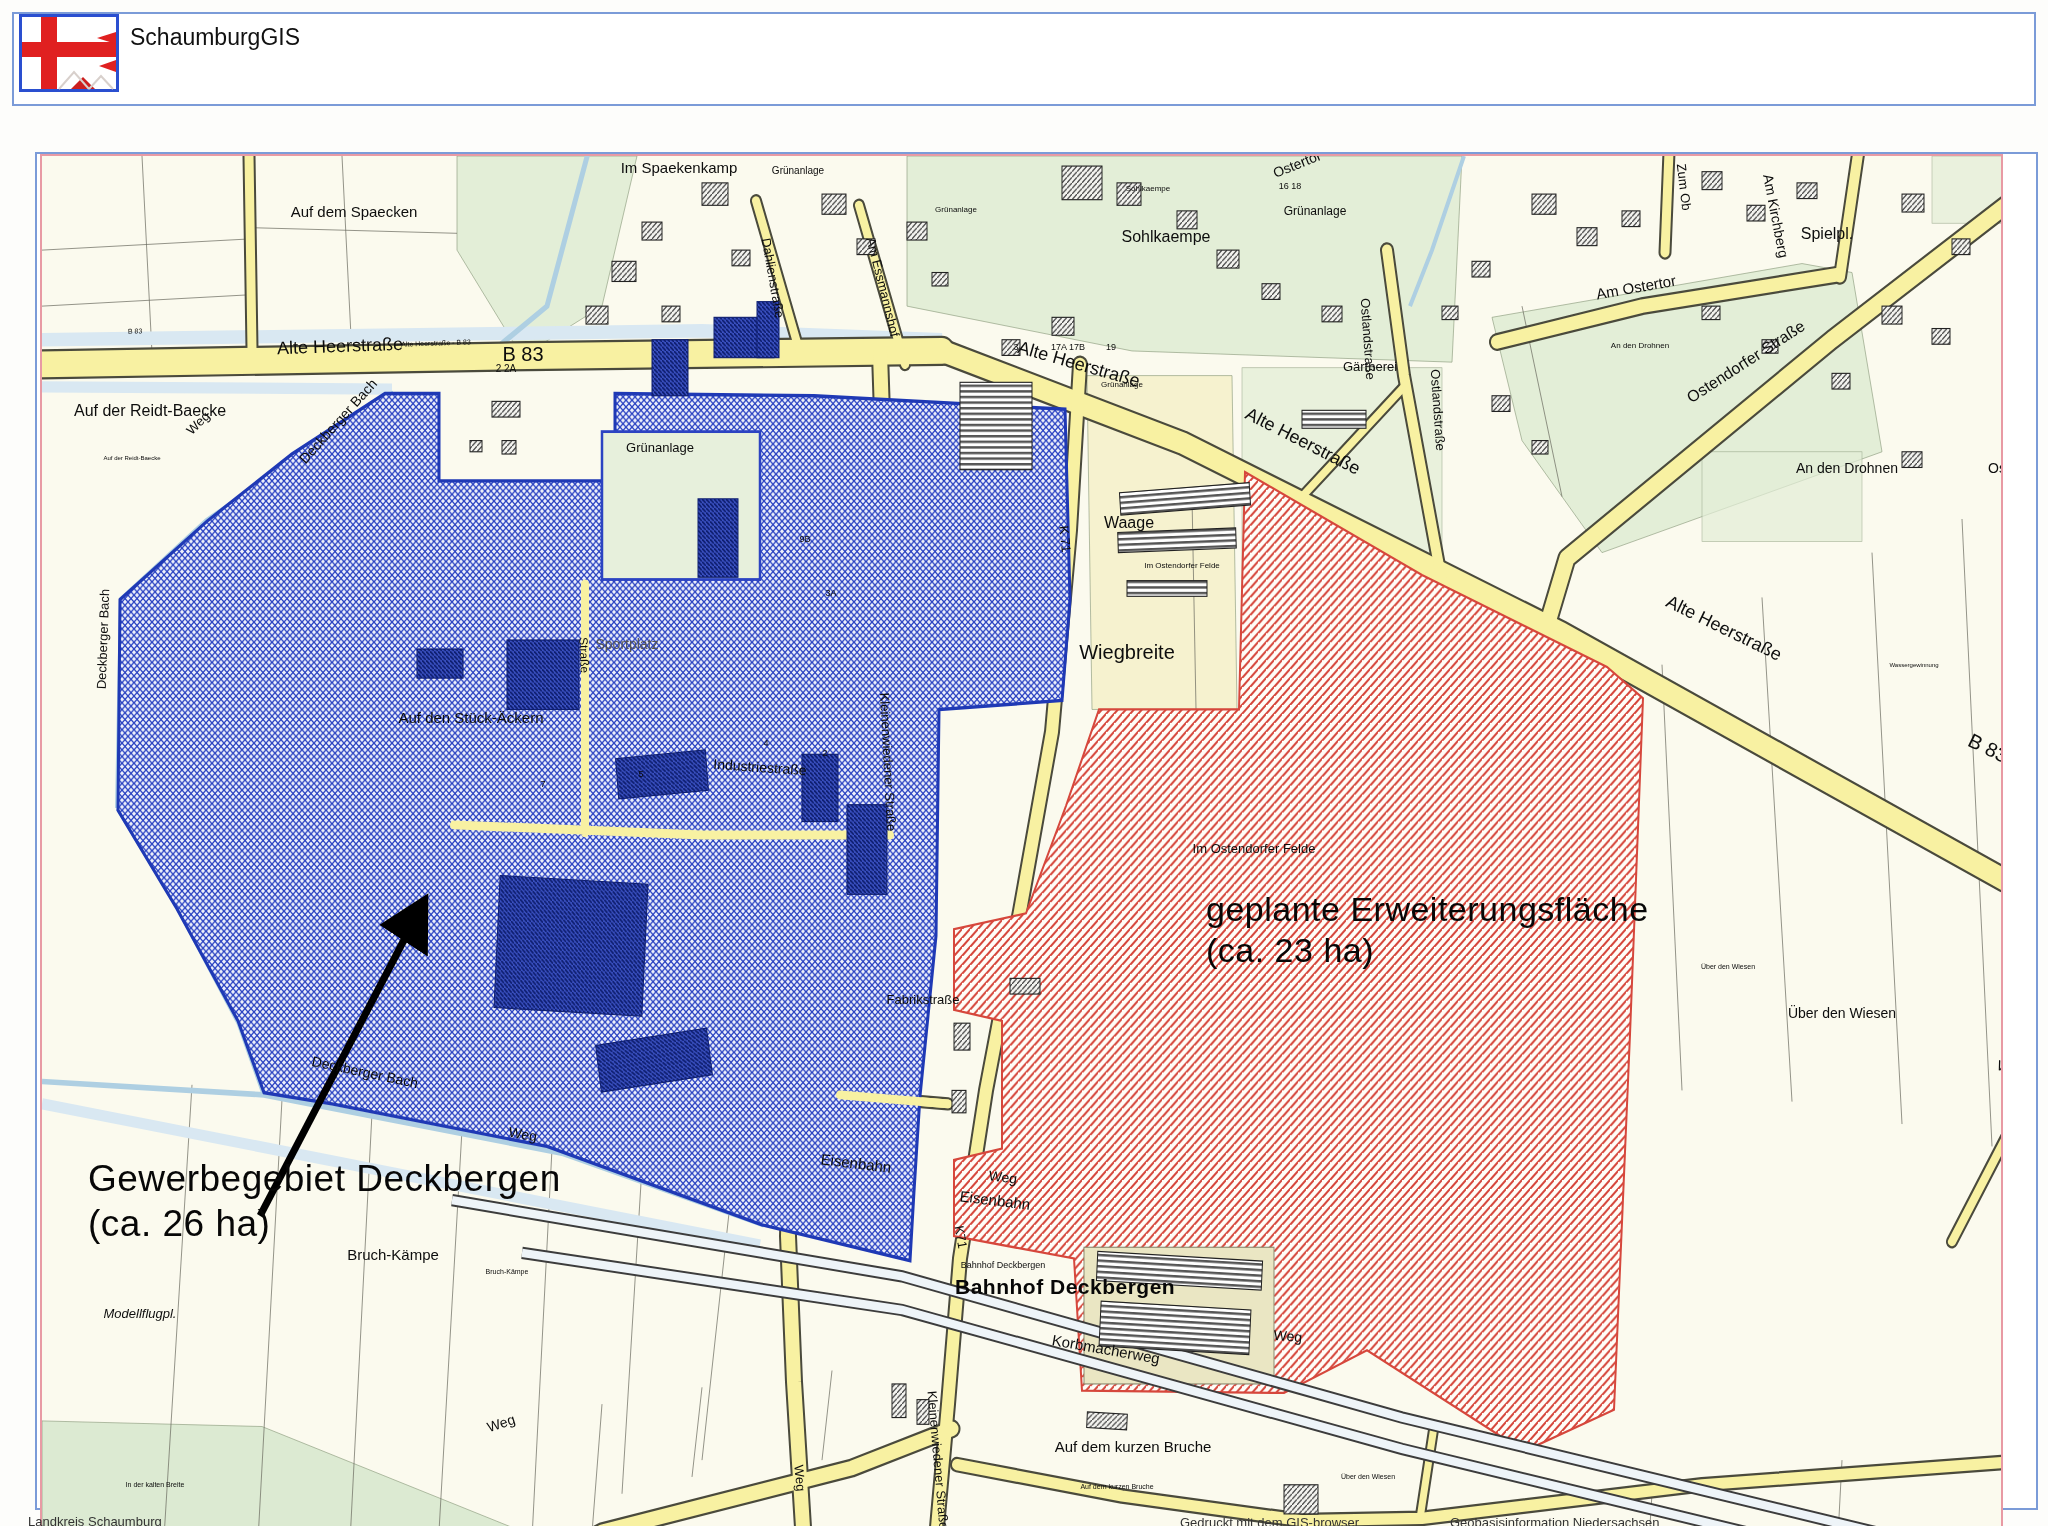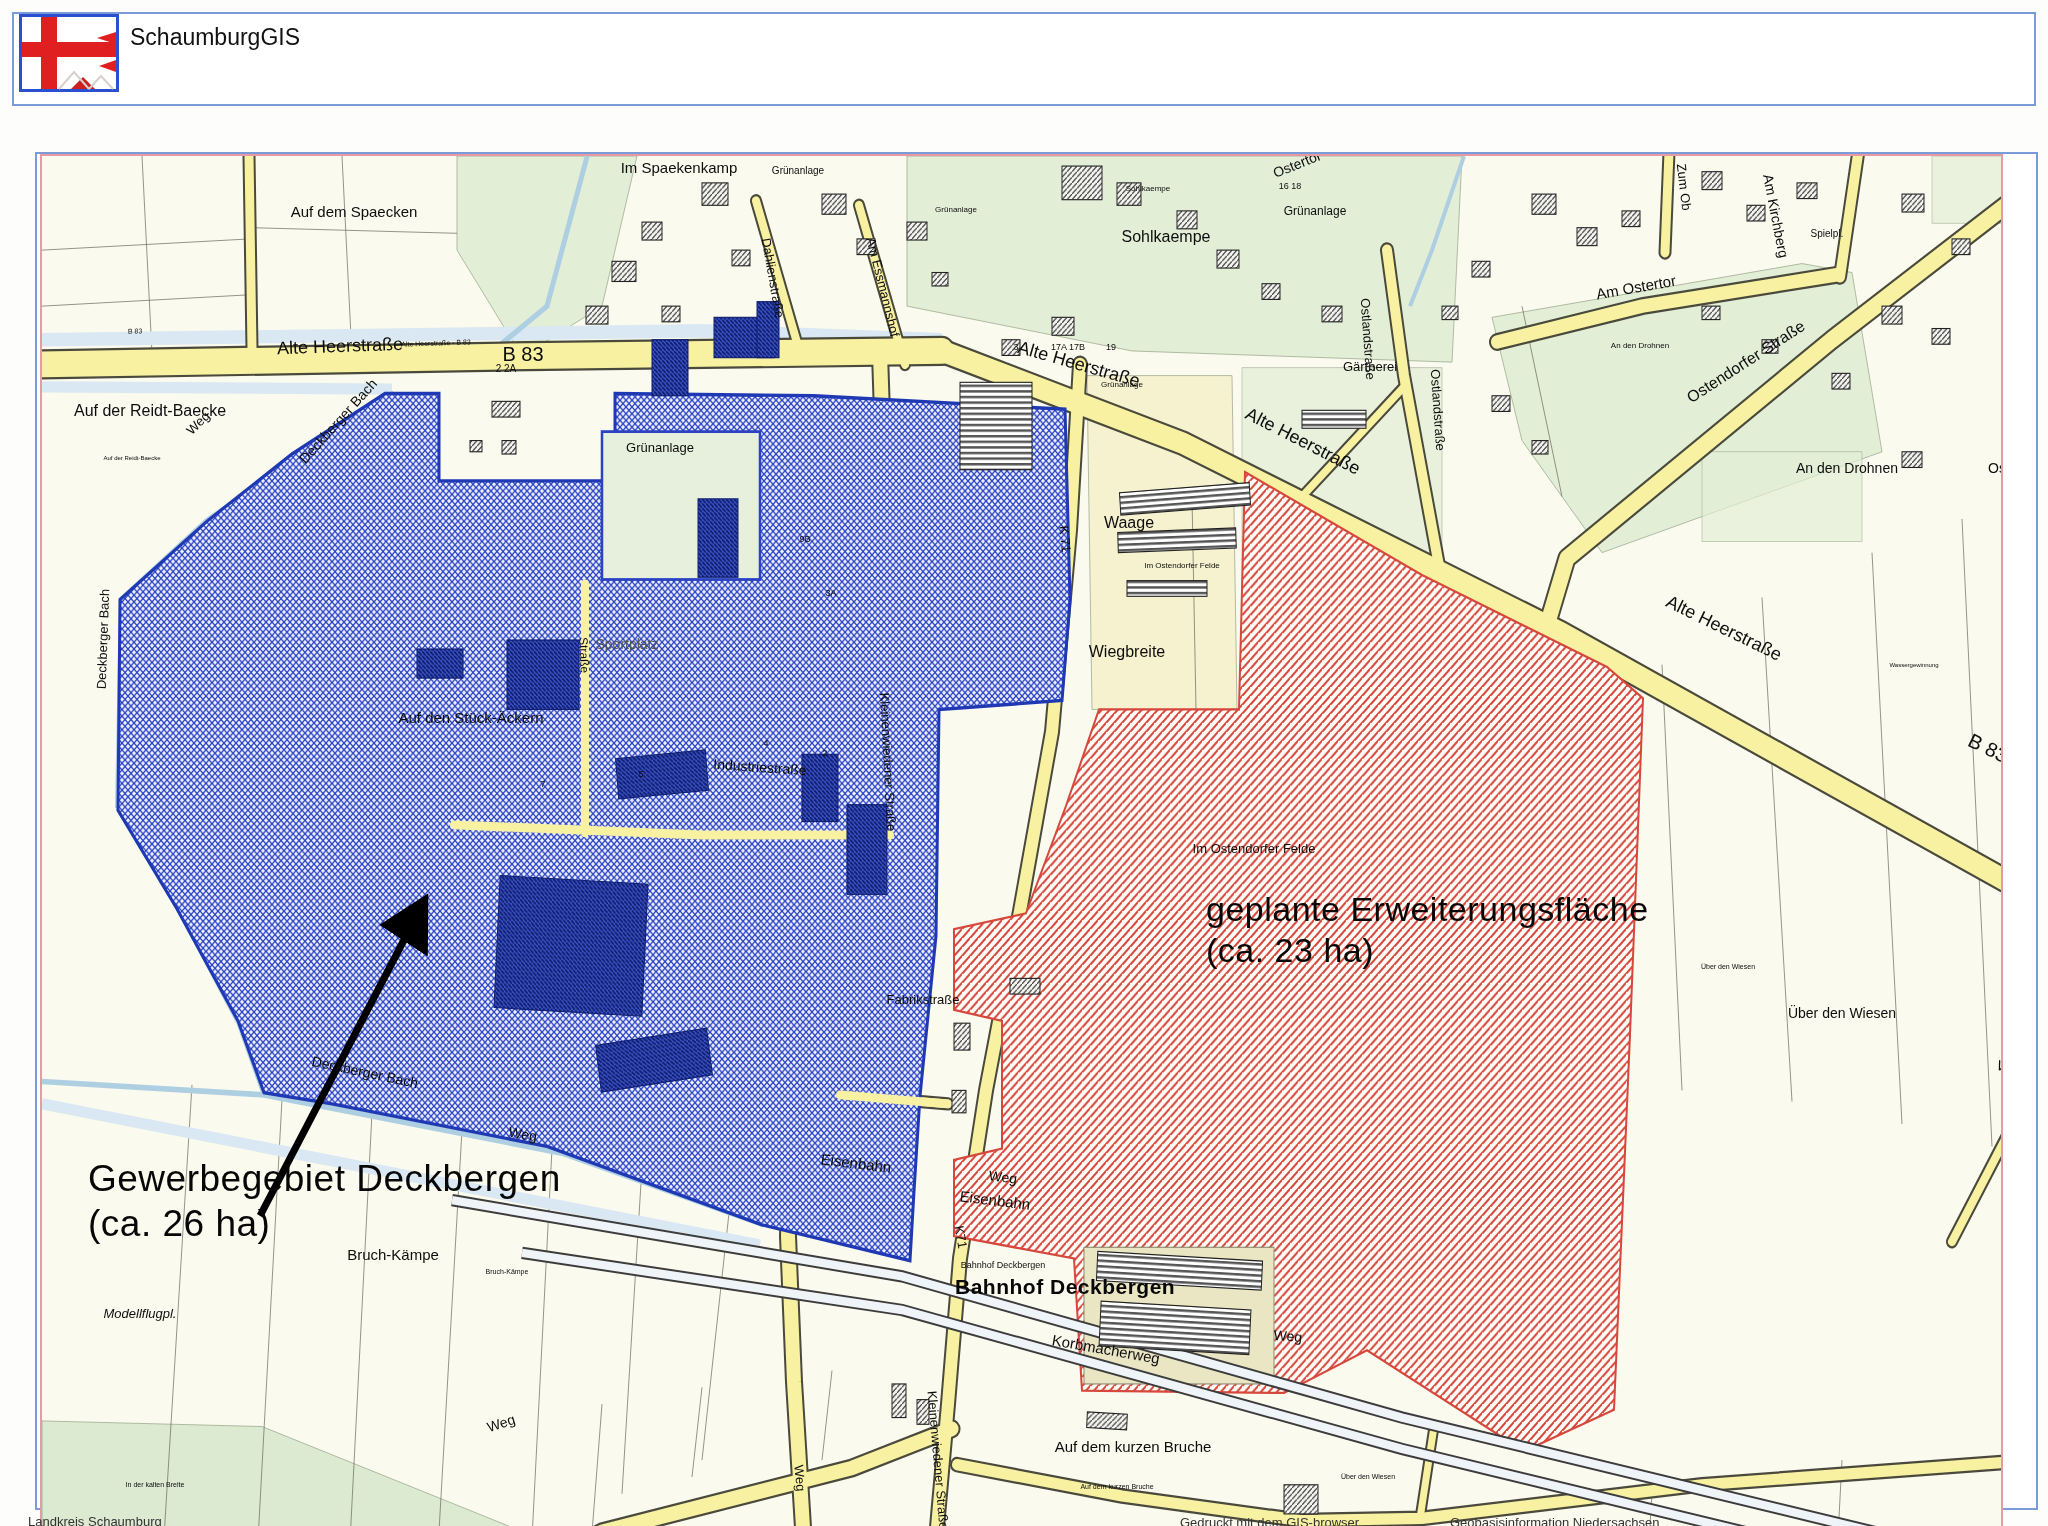--- a/index.html
+++ b/index.html
@@ -271,21 +271,21 @@
         <div class="map-label" style="left: 312px; top: 55px; font-size: 15px; transform: translate(-50%, -50%) rotate(0deg);">Auf dem Spaecken</div>
         <div class="map-label" style="left: 1106px; top: 33px; font-size: 8px; transform: translate(-50%, -50%) rotate(0deg);">Sohlkaempe</div>
         <div class="map-label" style="left: 1124px; top: 81px; font-size: 16px; transform: translate(-50%, -50%) rotate(0deg);">Sohlkaempe</div>
         <div class="map-label" style="left: 1273px; top: 55px; font-size: 12px; transform: translate(-50%, -50%) rotate(0deg);">Grünanlage</div>
         <div class="map-label" style="left: 914px; top: 54px; font-size: 8px; transform: translate(-50%, -50%) rotate(0deg);">Grünanlage</div>
         <div class="map-label" style="left: 1080px; top: 229px; font-size: 8px; transform: translate(-50%, -50%) rotate(0deg);">Grünanlage</div>
         <div class="map-label" style="left: 1255px; top: 8px; font-size: 14px; transform: translate(-50%, -50%) rotate(-22deg);">Ostertor</div>
         <div class="map-label" style="left: 1248px; top: 30px; font-size: 9px; transform: translate(-50%, -50%) rotate(0deg);">16 18</div>
         <div class="map-label" style="left: 1642px; top: 31px; font-size: 13px; transform: translate(-50%, -50%) rotate(83deg);">Zum Ob</div>
         <div class="map-label" style="left: 1734px; top: 60px; font-size: 14px; transform: translate(-50%, -50%) rotate(79deg);">Am Kirchberg</div>
-        <div class="map-label" style="left: 1761px; top: 78px; font-size: 10px; transform: translate(-50%, -50%) rotate(0deg); padding-left: 48px;">Spielpl.</div>
+        <div class="map-label" style="left: 1761px; top: 78px; font-size: 16px; transform: translate(-50%, -50%) rotate(0deg); padding-left: 48px;">Spielpl.</div>
         <div class="map-label" style="left: 1594px; top: 131px; font-size: 15px; transform: translate(-50%, -50%) rotate(-10deg);">Am Ostertor</div>
         <div class="map-label" style="left: 1704px; top: 206px; font-size: 16px; transform: translate(-50%, -50%) rotate(-33deg);">Ostendorfer Straße</div>
         <div class="map-label" style="left: 1598px; top: 190px; font-size: 8px; transform: translate(-50%, -50%) rotate(0deg);">An den Drohnen</div>
         <div class="map-label" style="left: 1805px; top: 312px; font-size: 14px; transform: translate(-50%, -50%) rotate(0deg);">An den Drohnen</div>
         <div class="map-label" style="left: 1955px; top: 312px; font-size: 14px; transform: translate(-50%, -50%) rotate(0deg);">Os</div>
         <div class="map-label" style="left: 731px; top: 122px; font-size: 13px; transform: translate(-50%, -50%) rotate(80deg);">Dahlienstraße</div>
         <div class="map-label" style="left: 841px; top: 131px; font-size: 13px; transform: translate(-50%, -50%) rotate(76deg);">Am Essmannshof</div>
         <div class="map-label" style="left: 1328px; top: 210px; font-size: 13px; transform: translate(-50%, -50%) rotate(0deg);">Gärtnerei</div>
         <div class="map-label" style="left: 93px; top: 175px; font-size: 7px; transform: translate(-50%, -50%) rotate(-2deg);">B 83</div>
         <div class="map-label" style="left: 298px; top: 190px; font-size: 18px; transform: translate(-50%, -50%) rotate(-2deg);">Alte Heerstraße</div>
@@ -295,21 +295,21 @@
         <div class="map-label" style="left: 974px; top: 191px; font-size: 9px; transform: translate(-50%, -50%) rotate(0deg);">3</div>
         <div class="map-label" style="left: 1026px; top: 191px; font-size: 9px; transform: translate(-50%, -50%) rotate(0deg);">17A 17B</div>
         <div class="map-label" style="left: 1069px; top: 191px; font-size: 9px; transform: translate(-50%, -50%) rotate(0deg);">19</div>
         <div class="map-label" style="left: 1037px; top: 208px; font-size: 18px; transform: translate(-50%, -50%) rotate(16deg);">Alte Heerstraße</div>
         <div class="map-label" style="left: 1261px; top: 285px; font-size: 18px; transform: translate(-50%, -50%) rotate(27deg);">Alte Heerstraße</div>
         <div class="map-label" style="left: 1682px; top: 472px; font-size: 18px; transform: translate(-50%, -50%) rotate(26deg);">Alte Heerstraße</div>
         <div class="map-label" style="left: 1946px; top: 592px; font-size: 20px; transform: translate(-50%, -50%) rotate(26deg);">B 83</div>
         <div class="map-label" style="left: 1326px; top: 183px; font-size: 13px; transform: translate(-50%, -50%) rotate(86deg);">Ostlandstraße</div>
         <div class="map-label" style="left: 1396px; top: 254px; font-size: 13px; transform: translate(-50%, -50%) rotate(86deg);">Ostlandstraße</div>
         <div class="map-label" style="left: 1087px; top: 367px; font-size: 16px; transform: translate(-50%, -50%) rotate(0deg);">Waage</div>
-        <div class="map-label" style="left: 1085px; top: 496px; font-size: 16px; transform: translate(-50%, -50%) rotate(0deg);">Wiegbreite</div>
+        <div class="map-label" style="left: 1085px; top: 496px; font-size: 20px; transform: translate(-50%, -50%) rotate(0deg);">Wiegbreite</div>
         <div class="map-label" style="left: 1023px; top: 383px; font-size: 13px; transform: translate(-50%, -50%) rotate(84deg);">K 71</div>
         <div class="map-label" style="left: 1140px; top: 410px; font-size: 8px; transform: translate(-50%, -50%) rotate(0deg);">Im Ostendorfer Felde</div>
         <div class="map-label" style="left: 1212px; top: 692px; font-size: 13px; transform: translate(-50%, -50%) rotate(0deg);">Im Ostendorfer Felde</div>
         <div class="map-label" style="left: 542px; top: 499px; font-size: 12px; transform: translate(-50%, -50%) rotate(88deg);">Straße</div>
         <div class="map-label" style="left: 718px; top: 611px; font-size: 14px; transform: translate(-50%, -50%) rotate(4deg);">Industriestraße</div>
         <div class="map-label" style="left: 585px; top: 488px; font-size: 14px; color: rgb(85, 85, 85); transform: translate(-50%, -50%) rotate(0deg);">Sportplatz</div>
         <div class="map-label" style="left: 429px; top: 561px; font-size: 15px; transform: translate(-50%, -50%) rotate(0deg);">Auf den Stück-Äckern</div>
         <div class="map-label" style="left: 618px; top: 291px; font-size: 13px; transform: translate(-50%, -50%) rotate(0deg);">Grünanlage</div>
         <div class="map-label" style="left: 763px; top: 383px; font-size: 9px; transform: translate(-50%, -50%) rotate(0deg);">9B</div>
         <div class="map-label" style="left: 789px; top: 437px; font-size: 9px; transform: translate(-50%, -50%) rotate(0deg);">3A</div>

